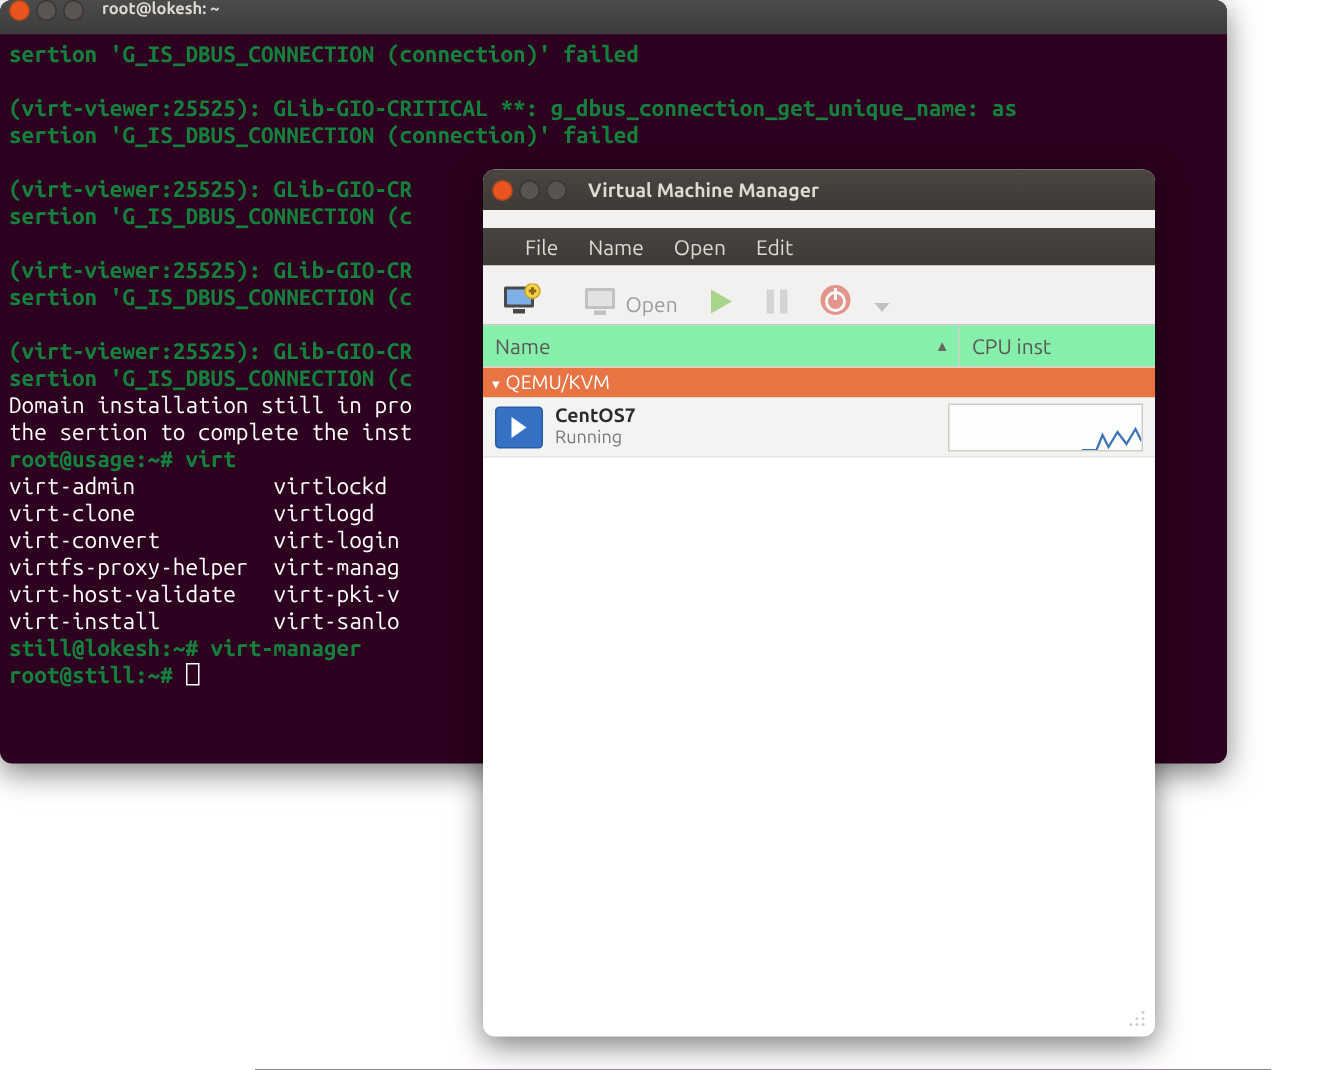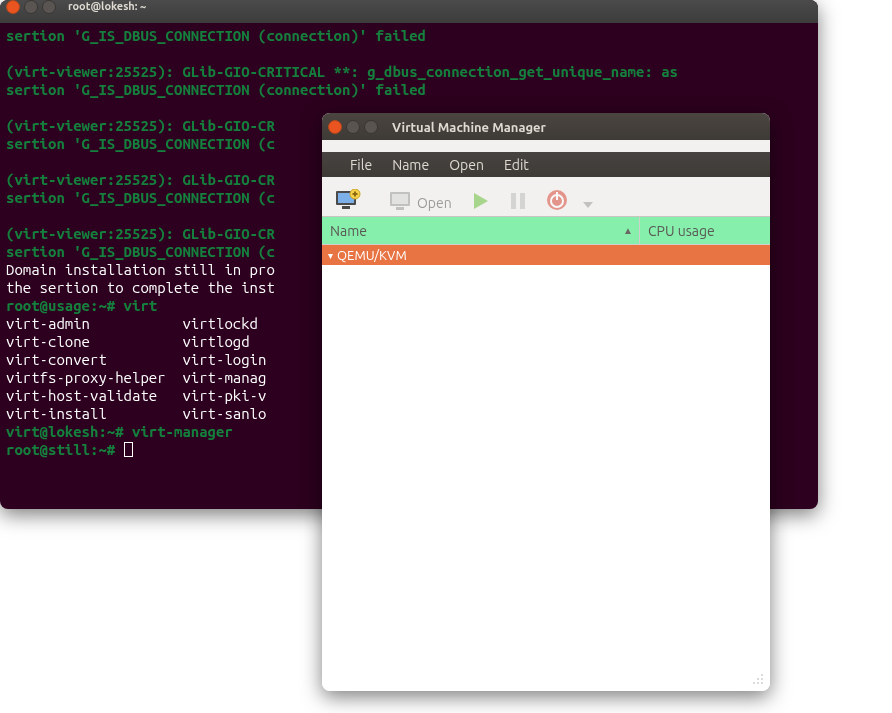--- a/index.html
+++ b/index.html
@@ -206,21 +206,21 @@
 <b>sertion 'G_IS_DBUS_CONNECTION (c</b>
 <span>Domain installation still in pro</span>
 <span>the sertion to complete the inst</span>
 <b>root@usage:~# virt</b>
 <span>virt-admin           virtlockd</span>
 <span>virt-clone           virtlogd</span>
 <span>virt-convert         virt-login</span>
 <span>virtfs-proxy-helper  virt-manag</span>
 <span>virt-host-validate   virt-pki-v</span>
 <span>virt-install         virt-sanlo</span>
-<b>virt@lokesh:~# virt-manager</b>
+<b>still@lokesh:~# virt-manager</b>
 <b>root@still:~# </b><span class="cursor"></span></div>
 </div>
 
 <div class="vm-window">
   <div class="vm-titlebar">
     <span class="vm-btn vm-close"></span>
     <span class="vm-btn vm-min"></span>
     <span class="vm-btn vm-max"></span>
     <span class="vm-title">Virtual Machine Manager</span>
   </div>
@@ -276,28 +276,44 @@
       </svg>
     </div>
   </div>
 
   <div class="vm-table-header">
     <div class="col-name">
       <span>Name</span>
       <span class="sort-arrow">▲</span>
     </div>
     <div class="col-cpu">
-      <span>CPU usage</span>
+      <span>CPU inst</span>
     </div>
   </div>
 
   <div class="vm-body">
     <div class="group-row">
       <span class="group-arrow">▾</span>
       <span>QEMU/KVM</span>
+    </div>
+    <div class="vm-row">
+      <div class="meta">
+        <div class="vm-icon">
+          <div class="play"></div>
+        </div>
+        <div class="vm-text">
+          <div class="vname">CentOS7</div>
+          <div class="vstate">Running</div>
+        </div>
+      </div>
+      <div class="cpu">
+        <svg class="spark" viewBox="0 0 40 16" preserveAspectRatio="none">
+          <path d="M0,16 L10,16 L14,6 L18,14 L24,4 L30,12 L36,2 L40,10" fill="none" stroke="#3a72b8" stroke-width="1.5"></path>
+        </svg>
+      </div>
     </div>
   </div>
 
   <svg class="resize-grip" viewBox="0 0 14 14">
     <circle cx="12" cy="4" r="1" fill="#777"></circle>
     <circle cx="8" cy="8" r="1" fill="#777"></circle>
     <circle cx="12" cy="8" r="1" fill="#777"></circle>
     <circle cx="4" cy="12" r="1" fill="#777"></circle>
     <circle cx="8" cy="12" r="1" fill="#777"></circle>
     <circle cx="12" cy="12" r="1" fill="#777"></circle>

